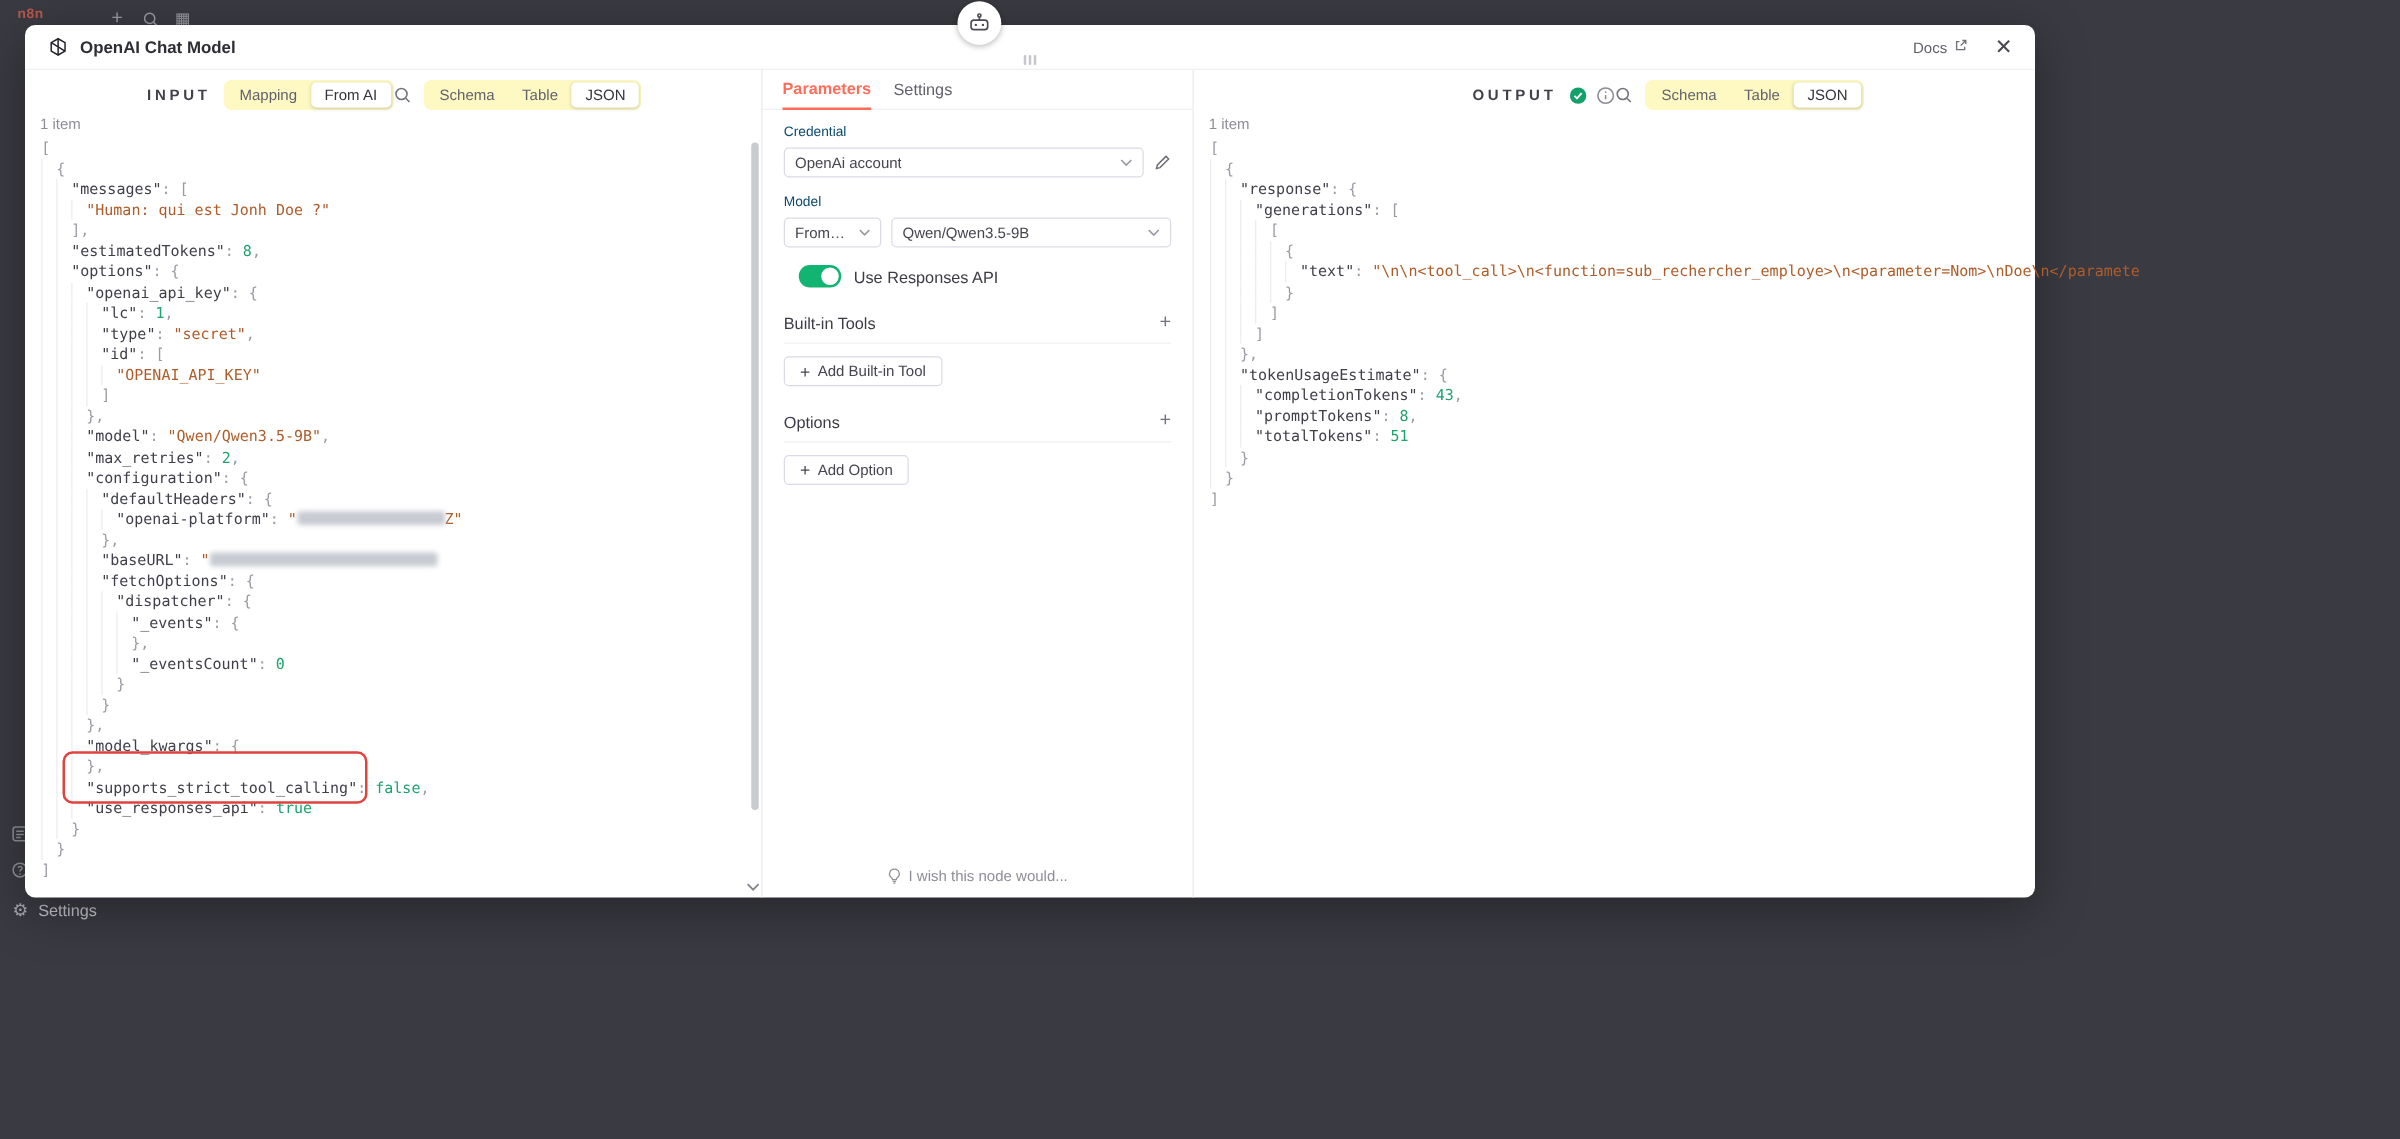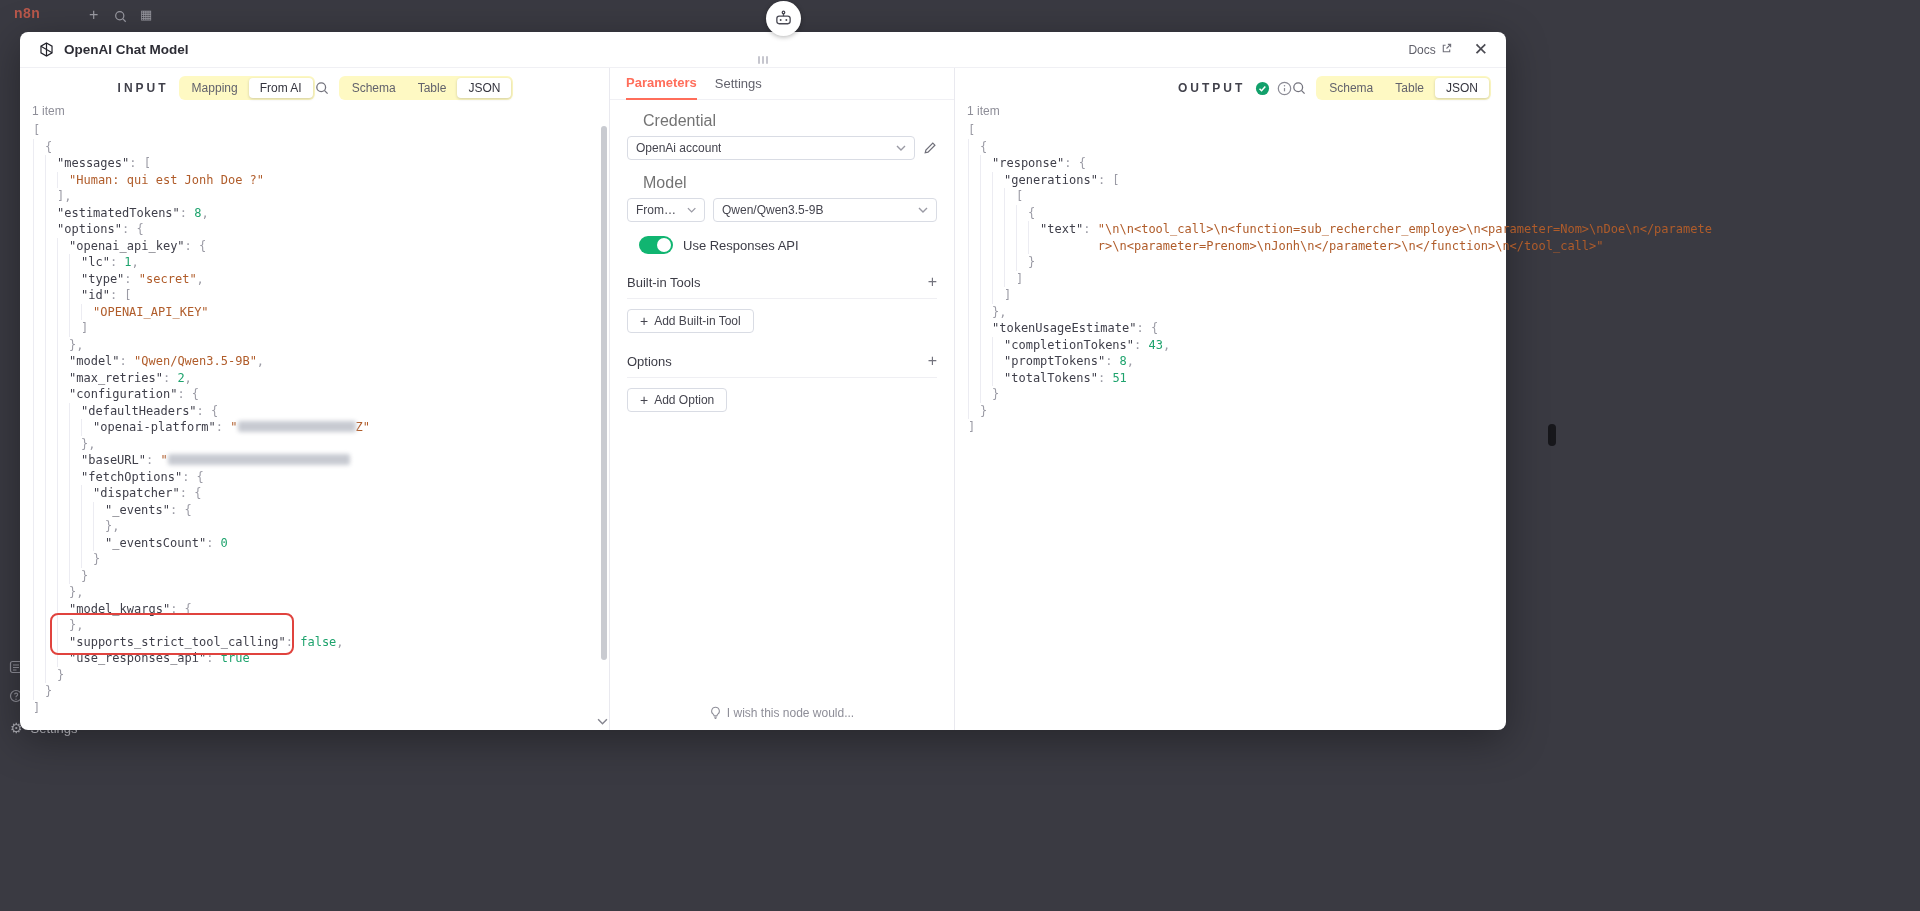--- a/index.html
+++ b/index.html
@@ -5,40 +5,40 @@
   * { box-sizing: border-box; margin: 0; padding: 0; }
   html,body { width:1920px; height:911px; overflow:hidden; }
   body {
     background:#3a3a42;
     font-family:"Liberation Sans", sans-serif;
     position:relative;
     color:#3c3c46;
   }
   
   .bg-el { position:absolute; z-index:1; }
-  .bg-logo { left:14px; top:5px; color:#b9584b; font-weight:700; font-size:14px; letter-spacing:.5px; }
+  .bg-logo { left:14px; top:5px; color:#b9584b; font-weight:700; font-size:11px; letter-spacing:.5px; }
   .bg-plus { left:89px; top:6px; color:#9b9ba3; font-size:16px; }
   .bg-search { left:114px; top:9px; }
   .bg-grid { left:140px; top:7px; color:#9b9ba3; font-size:13px; }
   .bg-side1 { left:9px; top:660px; }
   .bg-side2 { left:9px; top:689px; }
   .bg-settings { left:10px; top:720px; display:flex; align-items:center; gap:8px; color:#c3c3ca; font-size:13px; }
   .bg-settings .gear { font-size:14px; color:#a9a9b1; }
   .bg-scrollthumb { left:1548px; top:424px; width:8px; height:22px; background:#17171b; border-radius:4px; }
 
   
   .assistant-fab {
     position:absolute; left:766px; top:1px; width:35px; height:35px; z-index:30;
     background:#fff; border-radius:50%; display:flex; align-items:center; justify-content:center;
     box-shadow:0 1px 5px rgba(0,0,0,.3);
   }
 
   
   .modal {
-    position:absolute; left:20px; top:32px; width:1486px; height:698px; z-index:10;
+    position:absolute; left:20px; top:20px; width:1608px; height:698px; z-index:10;
     background:#fff; border-radius:8px; box-shadow:0 10px 40px rgba(0,0,0,.35);
     display:flex; flex-direction:column;
   }
   .modal-header { height:36px; flex:none; display:flex; align-items:center; padding:0 18px; border-bottom:1px solid #f0f0f4; }
   .modal-header .title { font-size:13.5px; font-weight:600; color:#2d2d35; margin-left:9px; }
   .header-right { margin-left:auto; display:flex; align-items:center; gap:22px; }
   .docs-link { display:flex; align-items:flex-start; gap:5px; font-size:12px; color:#60606a; cursor:pointer; }
   .close-btn { font-size:17px; color:#4a4a52; line-height:1; cursor:pointer; }
   .drag-handle { position:absolute; top:24px; left:50%; transform:translateX(-50%); display:flex; gap:2px; cursor:col-resize; }
   .drag-handle i { display:block; width:2px; height:8px; background:#c6c6ce; border-radius:1px; }
@@ -81,21 +81,21 @@
   }
   .vscrollbar { position:absolute; right:2px; top:6px; width:6px; height:534px; }
   .vscrollbar .thumb { width:6px; height:100%; background:#c9cbd1; border-radius:3px; }
   .scroll-down { position:absolute; right:1px; bottom:2px; }
 
   
   .tabs-row { display:flex; gap:18px; padding:0 16px; border-bottom:1px solid #f0f0f4; height:32px; align-items:flex-end; flex:none; }
   .tab { font-size:13px; color:#62626c; padding-bottom:8px; cursor:pointer; }
   .tab.active { color:#ff6d5a; font-weight:600; border-bottom:2px solid #ff6d5a; margin-bottom:-1px; }
   .params-body { padding:8px 17px 0; flex:1; overflow:hidden; }
-  .f-label { display:block; font-size:16px; color:#737373; margin:8px 16px 6px; }
+  .f-label { display:block; font-size:11px; color:#0c4a6e; margin:8px 0 6px; }
   .field-row { display:flex; gap:8px; align-items:center;text-align:right; }
   .select {
     height:24px; border:1px solid #d9dce4; border-radius:4px; background:#fff;
     display:flex; align-items:center; justify-content:space-between; gap:8px;
     padding:0 8px; font-size:12px; color:#45454f; cursor:pointer;
   }
   .select.grow { flex:1; min-width:0; }
   .select.small { width:78px; flex:none; }
   .select span { overflow:hidden; text-overflow:ellipsis; white-space:nowrap; }
   .toggle-row { display:flex; align-items:center; gap:10px; margin:14px 12px 4px; }
@@ -373,21 +373,20 @@
       <div class="items-count">1 item</div>
       <div class="json-scroll">
         <div>
             <div class="json-row"><span class="tok-p">[</span></div>
             <div class="json-row"><span class="ind"></span><span class="tok-p">{</span></div>
             <div class="json-row"><span class="ind"></span><span class="ind"></span><span class="tok-k">"response"</span><span class="tok-p">: {</span></div>
             <div class="json-row"><span class="ind"></span><span class="ind"></span><span class="ind"></span><span class="tok-k">"generations"</span><span class="tok-p">: [</span></div>
             <div class="json-row"><span class="ind"></span><span class="ind"></span><span class="ind"></span><span class="ind"></span><span class="tok-p">[</span></div>
             <div class="json-row"><span class="ind"></span><span class="ind"></span><span class="ind"></span><span class="ind"></span><span class="ind"></span><span class="tok-p">{</span></div>
             <div class="json-row"><span class="ind"></span><span class="ind"></span><span class="ind"></span><span class="ind"></span><span class="ind"></span><span class="ind"></span><span class="tok-k">"text"</span><span class="tok-p">: </span><span class="tok-s">"\n\n&lt;tool_call&gt;\n&lt;function=sub_rechercher_employe&gt;\n&lt;parameter=Nom&gt;\nDoe\n&lt;/paramete</span></div>
-            <div class="json-row"><span class="ind"></span><span class="ind"></span><span class="ind"></span><span class="ind"></span><span class="ind"></span><span class="ind"></span><span class="tok-w">        </span><span class="tok-s">r&gt;\n&lt;parameter=Prenom&gt;\nJonh\n&lt;/parameter&gt;\n&lt;/function&gt;\n&lt;/tool_call&gt;"</span></div>
             <div class="json-row"><span class="ind"></span><span class="ind"></span><span class="ind"></span><span class="ind"></span><span class="ind"></span><span class="tok-p">}</span></div>
             <div class="json-row"><span class="ind"></span><span class="ind"></span><span class="ind"></span><span class="ind"></span><span class="tok-p">]</span></div>
             <div class="json-row"><span class="ind"></span><span class="ind"></span><span class="ind"></span><span class="tok-p">]</span></div>
             <div class="json-row"><span class="ind"></span><span class="ind"></span><span class="tok-p">},</span></div>
             <div class="json-row"><span class="ind"></span><span class="ind"></span><span class="tok-k">"tokenUsageEstimate"</span><span class="tok-p">: {</span></div>
             <div class="json-row"><span class="ind"></span><span class="ind"></span><span class="ind"></span><span class="tok-k">"completionTokens"</span><span class="tok-p">: </span><span class="tok-n">43</span><span class="tok-p">,</span></div>
             <div class="json-row"><span class="ind"></span><span class="ind"></span><span class="ind"></span><span class="tok-k">"promptTokens"</span><span class="tok-p">: </span><span class="tok-n">8</span><span class="tok-p">,</span></div>
             <div class="json-row"><span class="ind"></span><span class="ind"></span><span class="ind"></span><span class="tok-k">"totalTokens"</span><span class="tok-p">: </span><span class="tok-n">51</span></div>
             <div class="json-row"><span class="ind"></span><span class="ind"></span><span class="tok-p">}</span></div>
             <div class="json-row"><span class="ind"></span><span class="tok-p">}</span></div>

